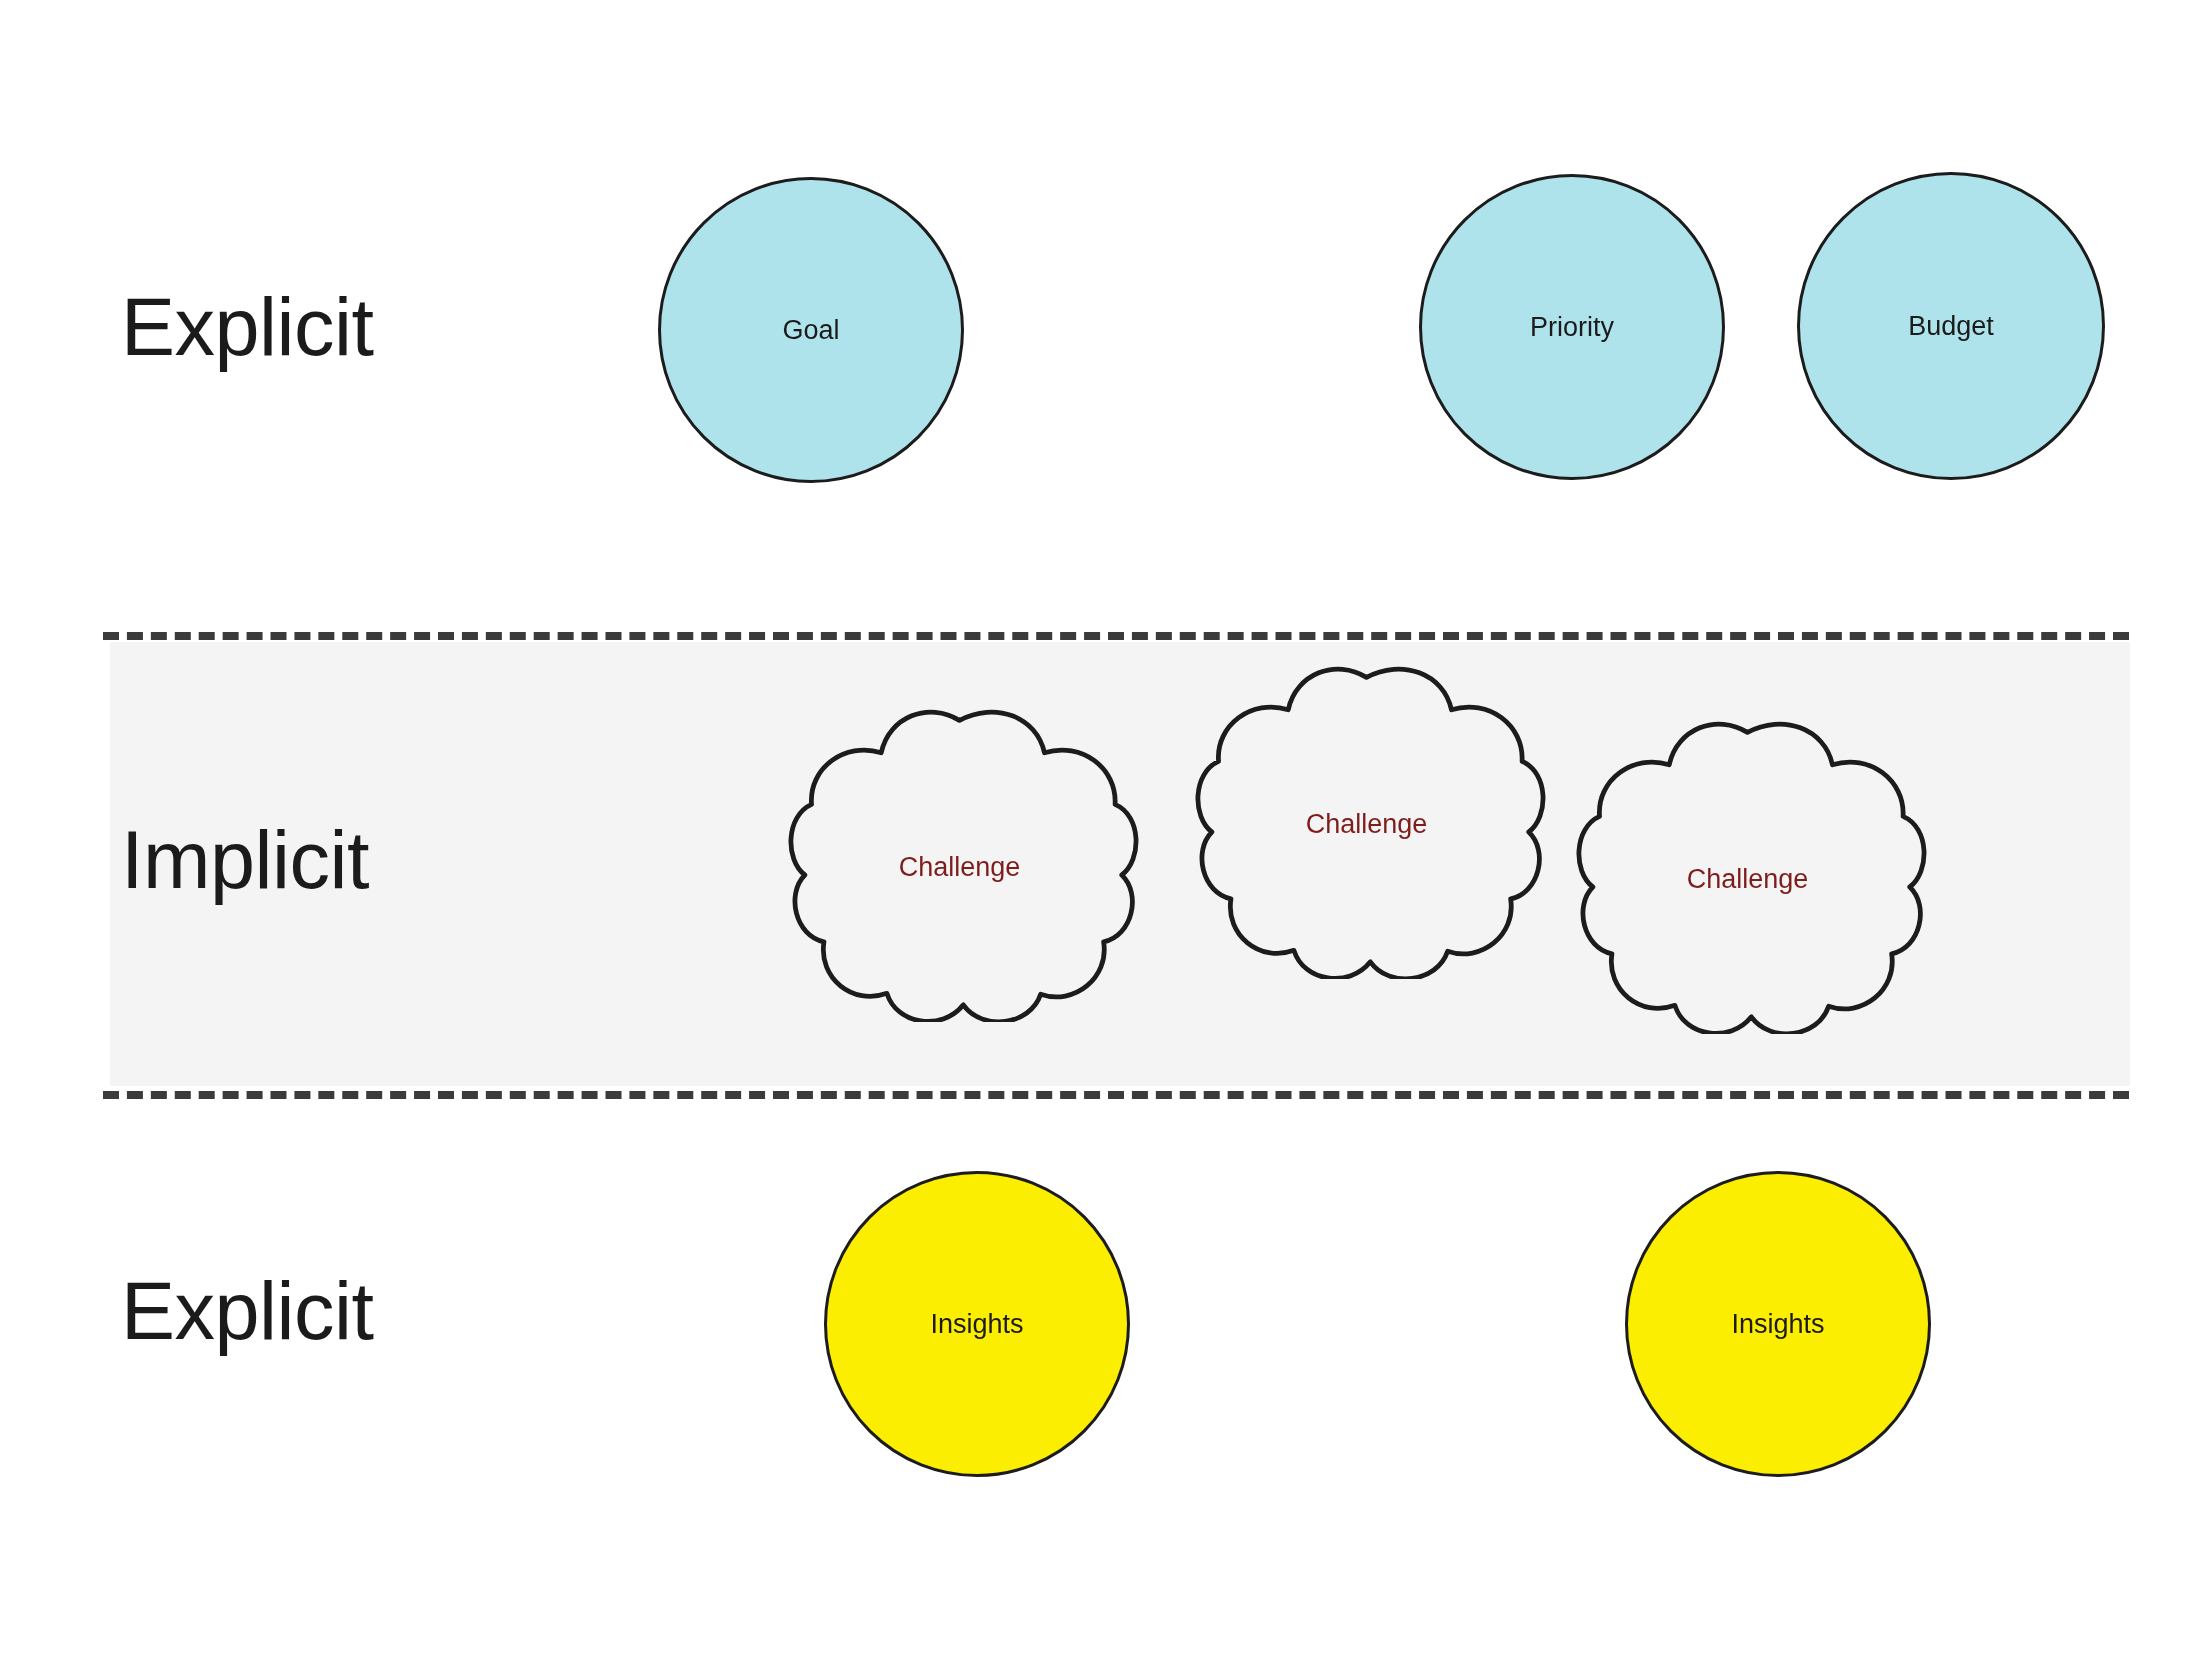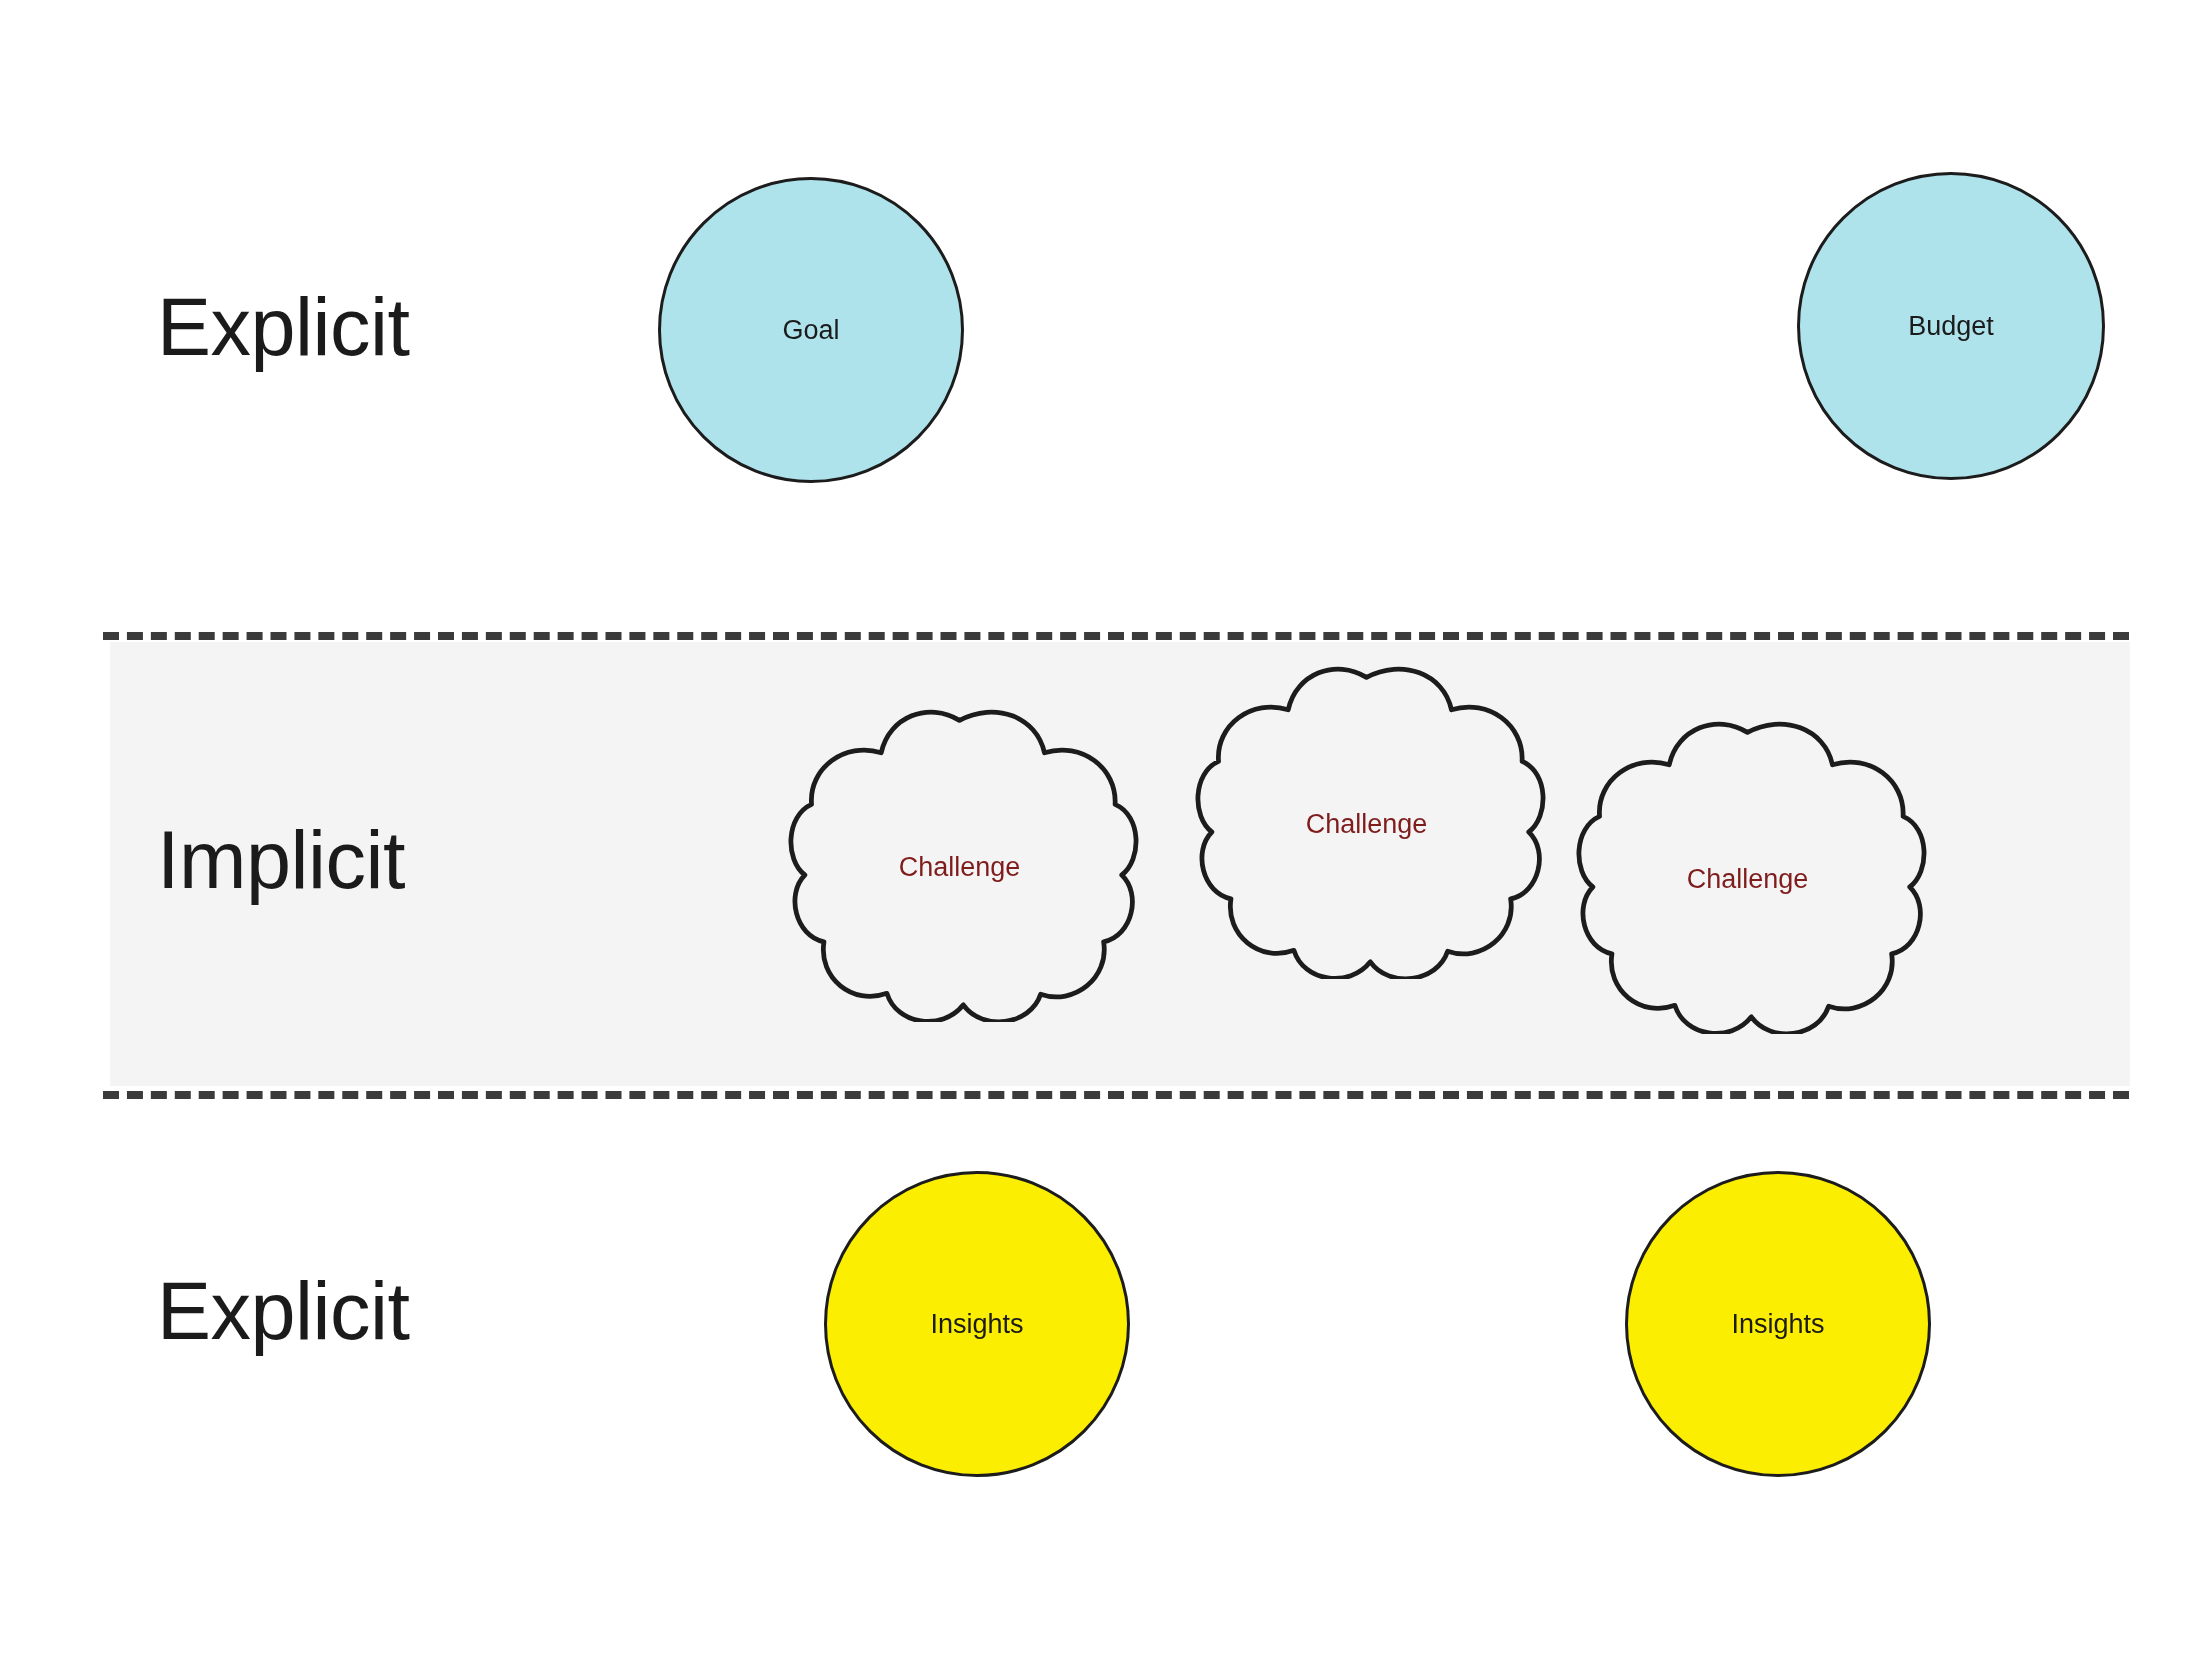--- a/index.html
+++ b/index.html
@@ -44,21 +44,20 @@
 
   
   .row-label {
     position: absolute;
     color: #1b1b1b;
     font-size: 81px;
     font-weight: 400;
     line-height: 1;
     letter-spacing: -0.5px;
     white-space: nowrap;
-    margin-left: 36px;
   }
   .label-explicit-top { left: 121px; top: 287px; }
   .label-implicit     { left: 121px; top: 820px; text-align: center; }
   .label-explicit-bot { left: 121px; top: 1271px; }
 
   
   .node-circle {
     position: absolute;
     border-radius: 50%;
     border: 3.8px solid #1c1c1c;
@@ -105,20 +104,23 @@
 
   <div class="row-label label-implicit">Implicit</div>
 
   <div class="row-label label-explicit-bot">Explicit</div>
 
   <div class="node-circle circle-blue" style="left:658px; top:177px; width:306px; height:306px;">
     <span class="node-text">Goal</span>
   </div>
 
 
+  <div class="node-circle circle-blue" style="left:1419px; top:174px; width:306px; height:306px;">
+    <span class="node-text">Priority</span>
+  </div>
 
   <div class="node-circle circle-blue" style="left:1797px; top:172px; width:308px; height:308px;">
     <span class="node-text">Budget</span>
   </div>
 
   <div class="cloud-wrap" style="left:776px; top:707px; width:367px; height:315px;">
     <svg width="367" height="315" viewBox="0 0 384 330" aria-hidden="true">
       <path d="M 192 14
                C 229 -6 273 10 281 48
                C 320 36 357 64 355 102

